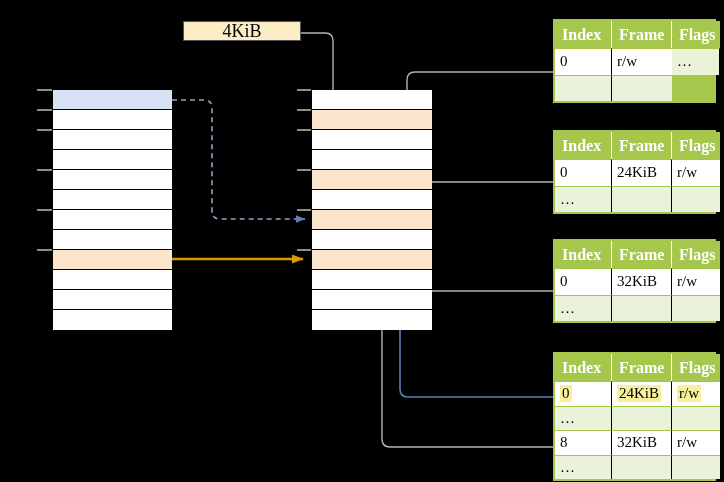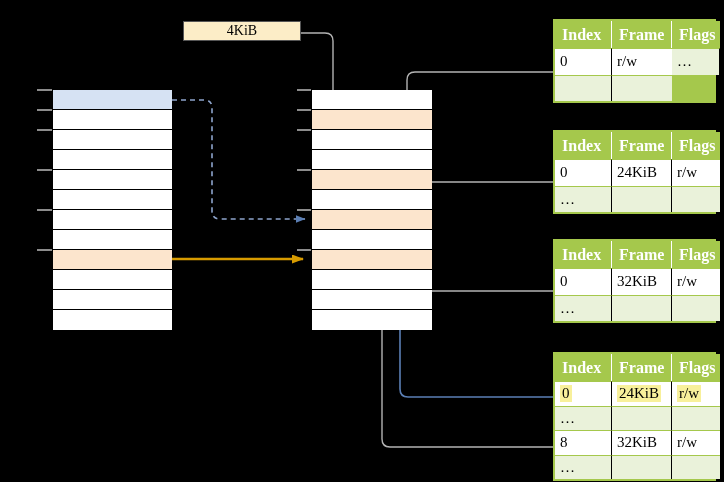--- a/index.html
+++ b/index.html
@@ -10,21 +10,21 @@
   
   .mem-table{position:absolute;display:flex;flex-direction:column;}
   .mem-row{box-sizing:border-box;height:20px;border-bottom:1.5px solid #000;}
   .mem-row:last-child{border-bottom:none;}
   .tick{position:absolute;height:1.5px;background:#8c8c8c;}
   
   #size-box{
     position:absolute;left:183px;top:21px;width:118px;height:20px;
     background:#fcedc7;border:1px solid #555;box-sizing:border-box;
     display:flex;align-items:center;justify-content:center;
-    font-size:14px;color:#000;
+    font-size:18px;color:#000;
   }
   
   .pt{
     position:absolute;left:553px;width:163px;
     border:2px solid #a5c84c;box-sizing:border-box;background:#a5c84c;
     display:grid;grid-template-columns:57px 60px 48px;
   }
   .pt .hcell{
     background:#a5c84c;color:#fff;font-weight:bold;font-size:16px;
     padding:2px 0 2px 7px;height:27px;box-sizing:border-box;

